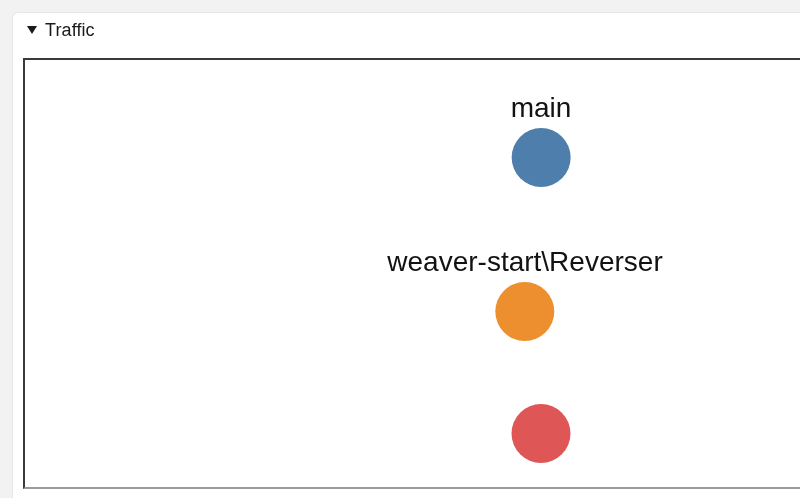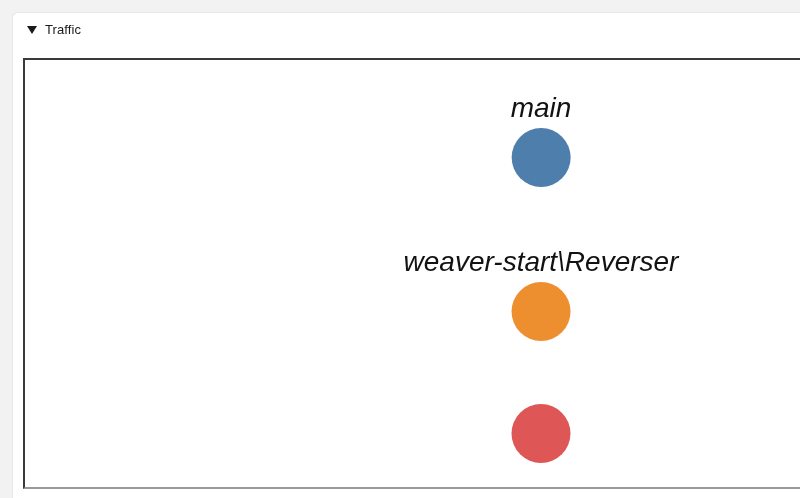--- a/index.html
+++ b/index.html
@@ -47,21 +47,21 @@
   .disclosure-triangle {
     width: 0;
     height: 0;
     border-left: 5.5px solid transparent;
     border-right: 5.5px solid transparent;
     border-top: 8px solid #1a1a1a;
     margin-right: 8px;
     flex: 0 0 auto;
   }
   .panel-title {
-    font-size: 13px;
+    font-size: 18px;
     color: #1a1a1a;
     line-height: 1;
     letter-spacing: 0.1px;
     white-space: nowrap;
   }
 
   
   .graph-box {
     position: absolute;
     left: 10px;
@@ -90,21 +90,20 @@
     flex-direction: column;
     align-items: center;
   }
   .node-label {
     font-size: 28px;
     line-height: 1.05;
     color: #121212;
     white-space: nowrap;
     margin-bottom: 6px;
     font-family: "Liberation Sans", sans-serif;
-    font-style: italic;
   }
   .node-circle {
     border-radius: 50%;
     display: block;
   }
 </style>
 </head>
 <body>
 
 <div class="panel">
@@ -113,21 +112,21 @@
     <span class="disclosure-triangle"></span>
     <span class="panel-title">Traffic</span>
   </div>
 
   <div class="graph-box">
     <div class="graph-canvas" id="graph-canvas">
         <div class="node" style="left: 516px; top: 32.5px;">
           <div class="node-label">main</div>
           <div class="node-circle" style="width: 59px; height: 59px; background: rgb(78, 127, 172);"></div>
         </div>
-        <div class="node" style="left: 516px; top: 186.5px;">
+        <div class="node" style="left: 500px; top: 186.5px;">
           <div class="node-label">weaver-start\Reverser</div>
           <div class="node-circle" style="width: 59px; height: 59px; background: rgb(237, 143, 47);"></div>
         </div>
         <div class="node" style="left: 516px; top: 343.5px;">
           <div class="node-circle" style="width: 59px; height: 59px; background: rgb(222, 86, 86);"></div>
         </div>
       </div>
   </div>
 
 </div>

